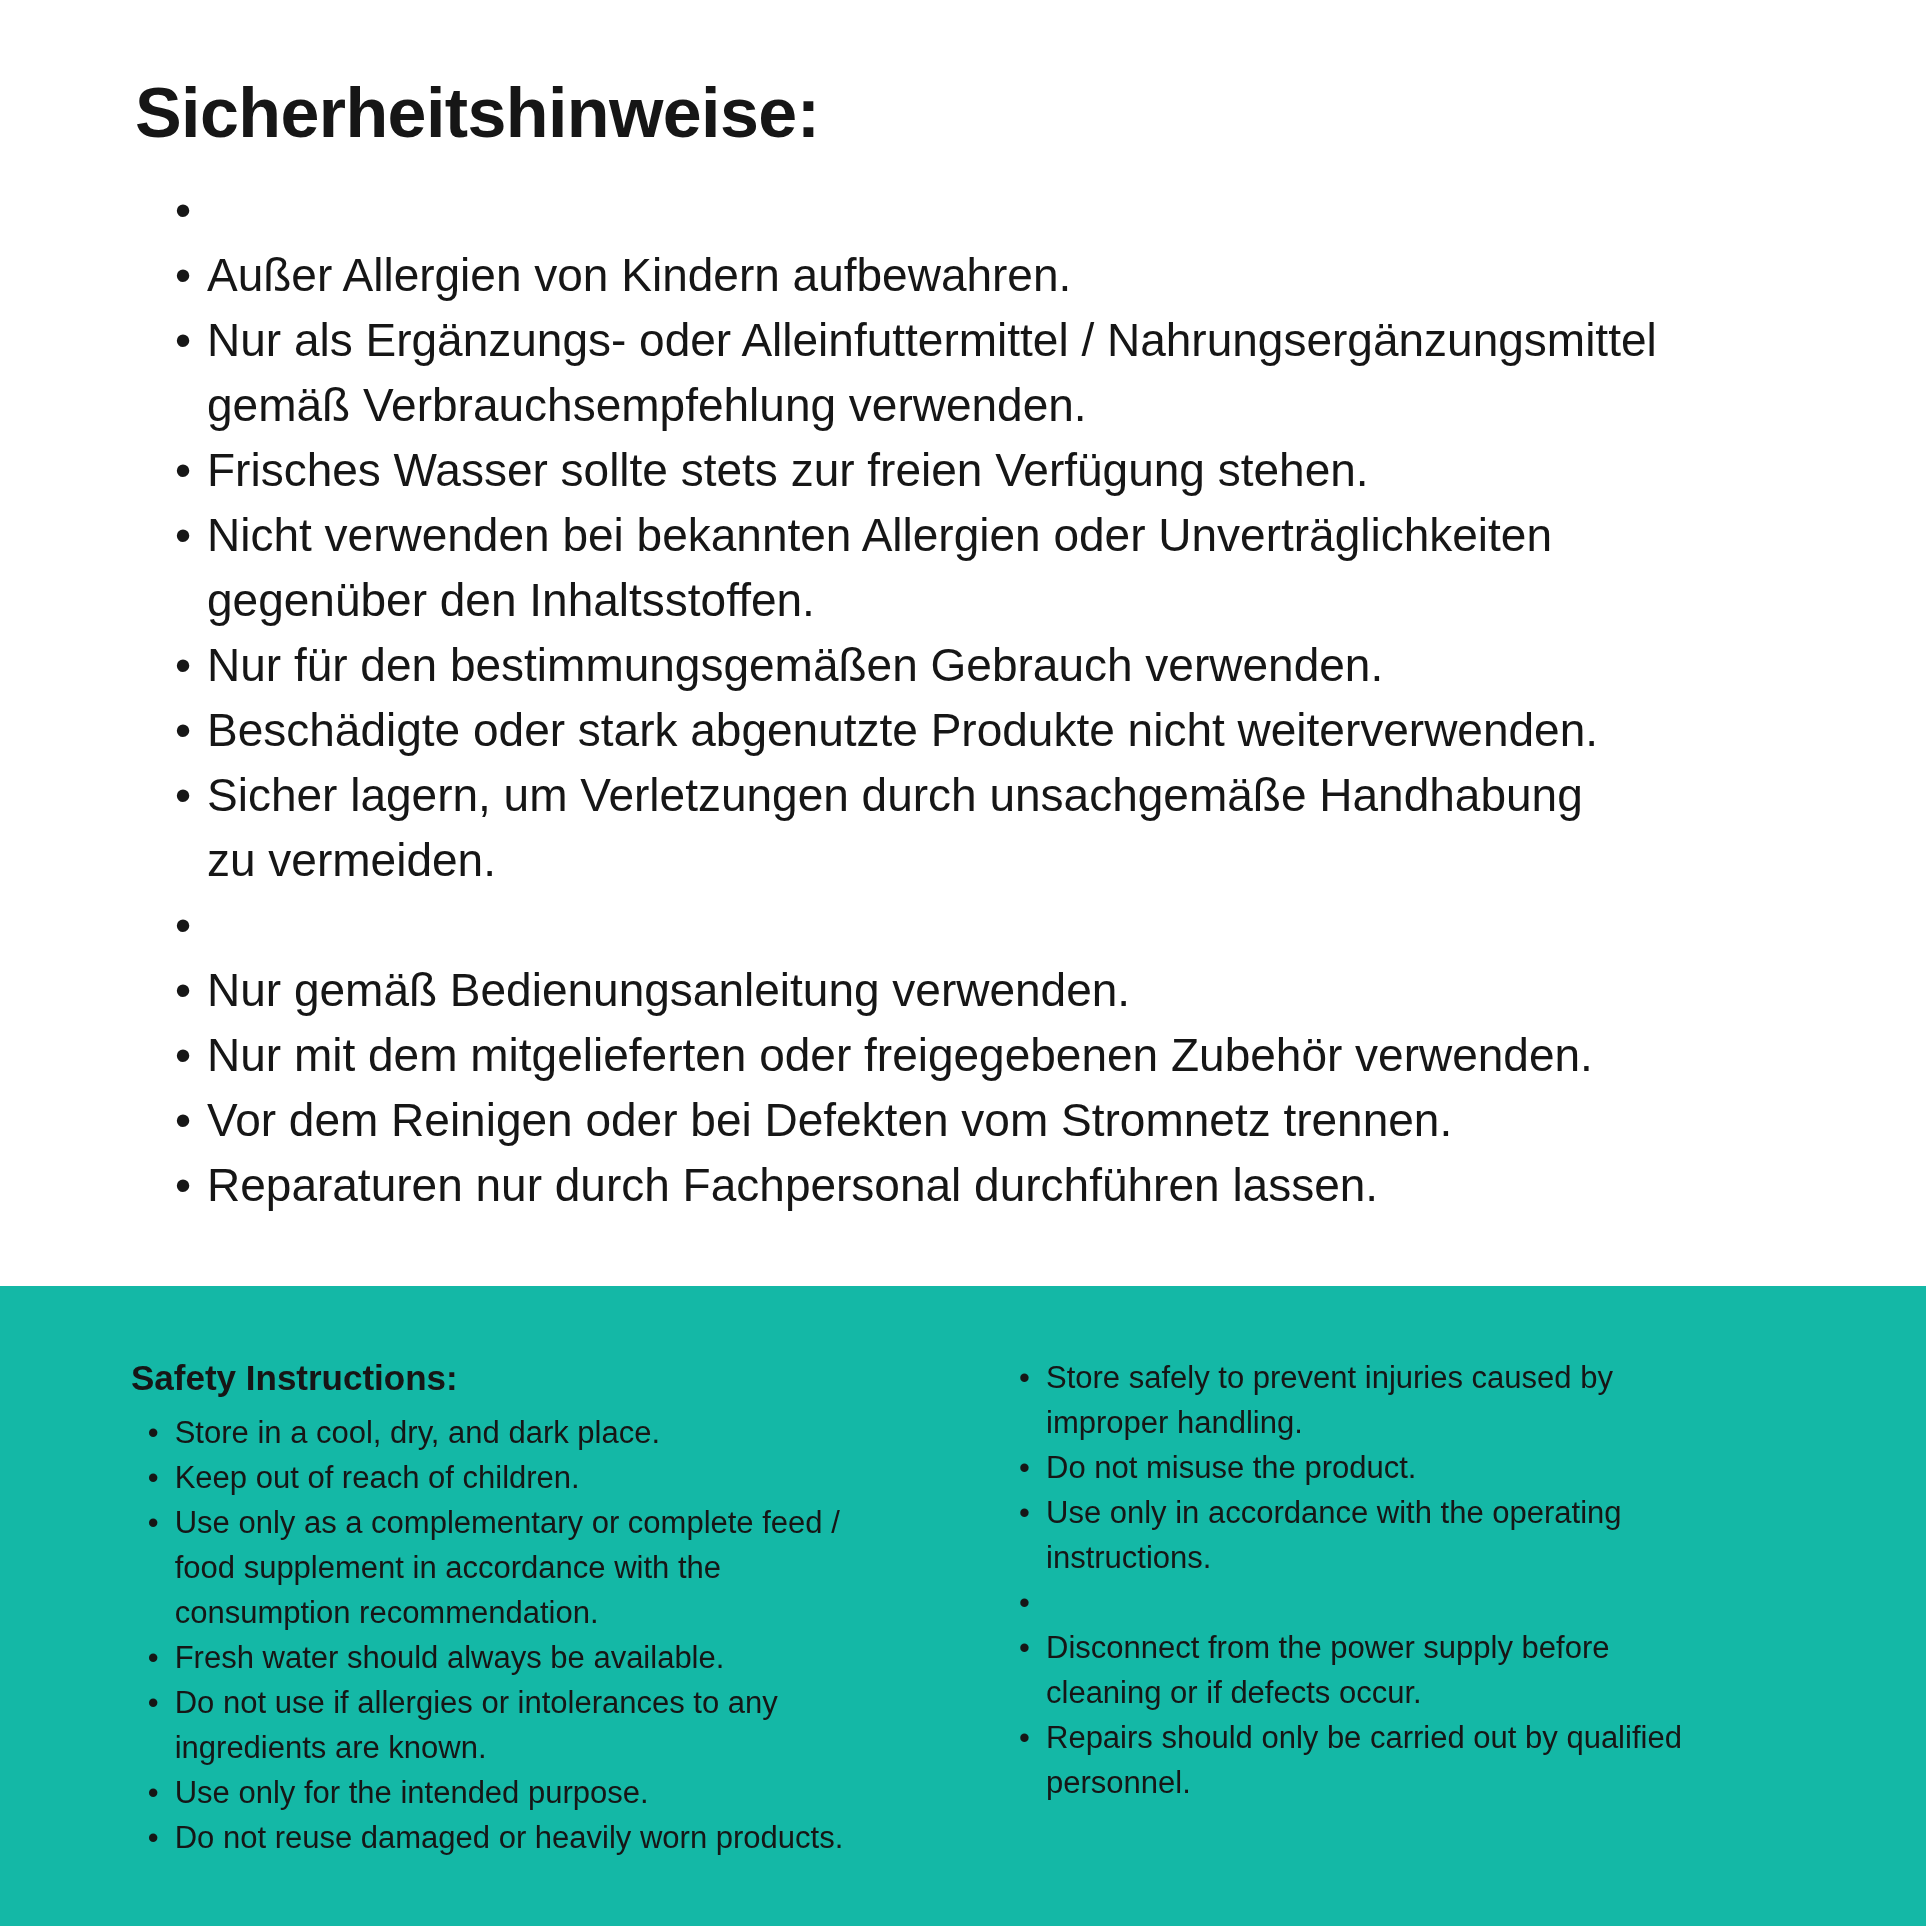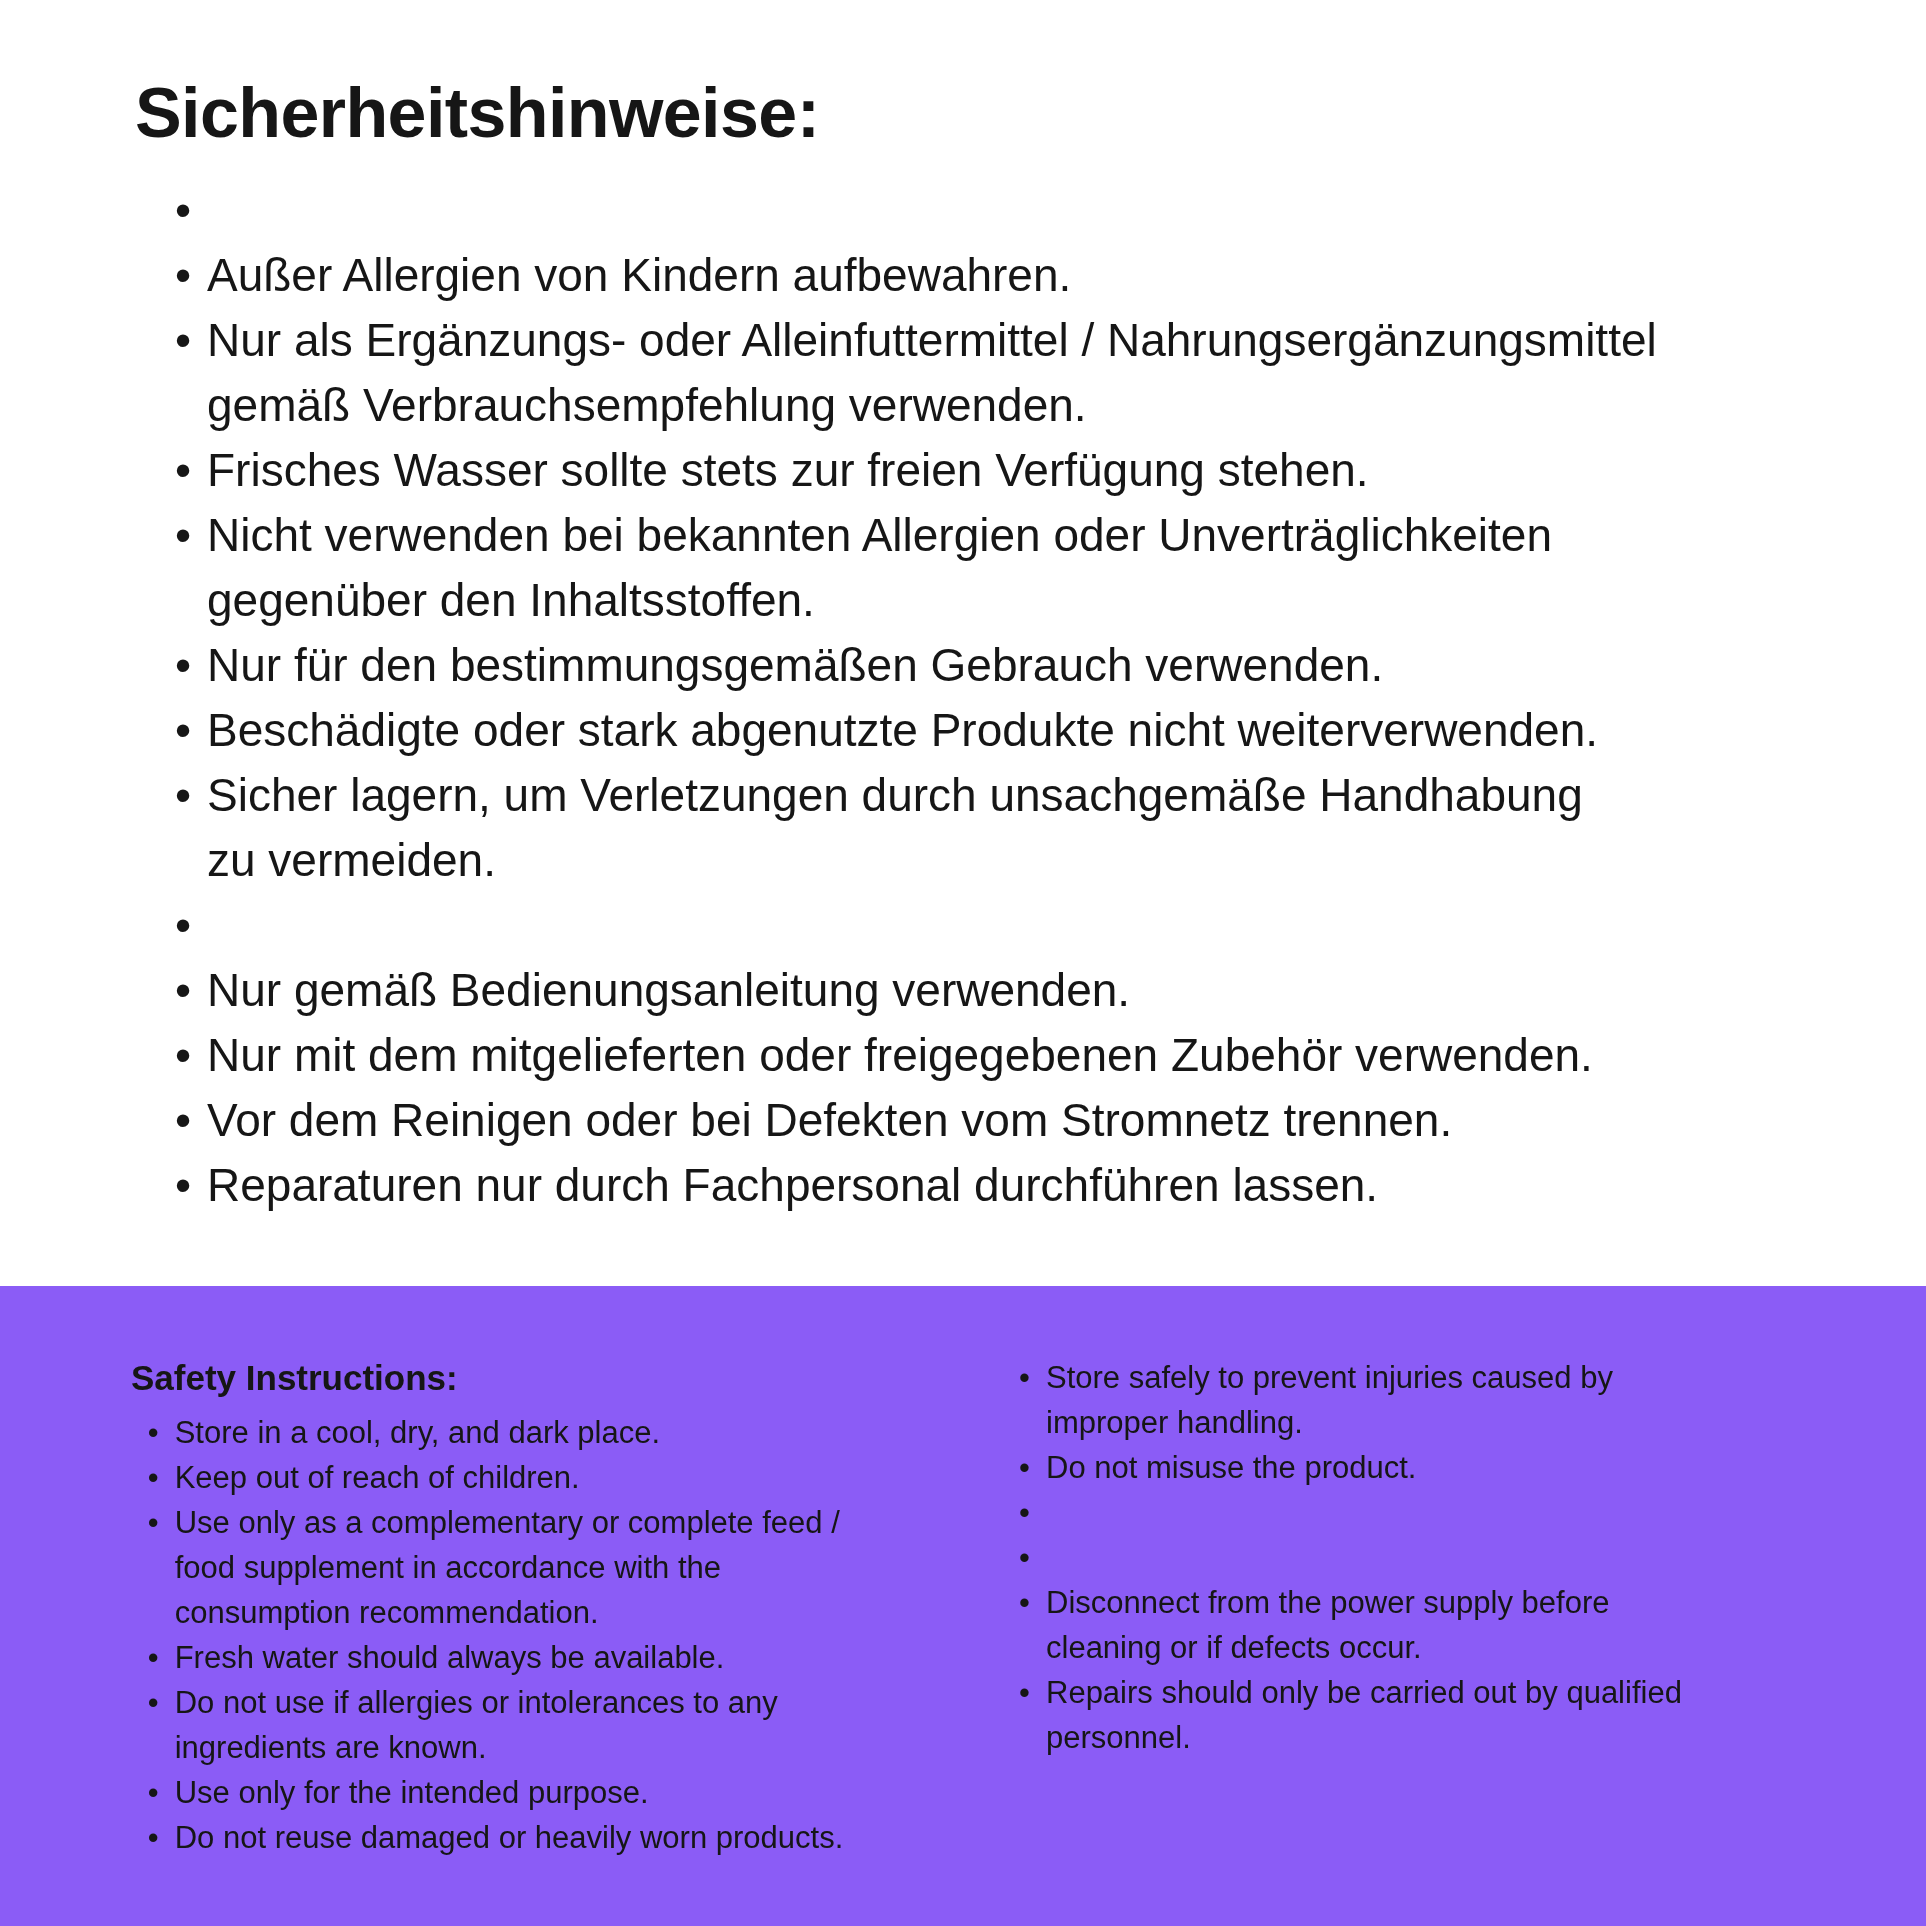--- a/index.html
+++ b/index.html
@@ -50,21 +50,21 @@
     white-space: pre-line;
   }
 
   
   .panel {
     position: absolute;
     left: 0;
     top: 1286px;
     width: 1926px;
     height: 640px;
-    background: #8b5cf6;
+    background: #14b8a6;
     box-sizing: border-box;
     padding: 69px 39px 0 131px;
     display: flex;
   }
   .col-left {
     flex: 0 0 888px;
     width: 888px;
     box-sizing: border-box;
   }
   .col-right {
@@ -200,20 +200,22 @@
             <span class="dot">•</span>
             <span class="txt">Store safely to prevent injuries caused by
 improper handling.</span>
           </li>
         <li>
             <span class="dot">•</span>
             <span class="txt">Do not misuse the product.</span>
           </li>
         <li>
             <span class="dot">•</span>
+            <span class="txt">Use only in accordance with the operating
+instructions.</span>
           </li>
         <li>
             <span class="dot">•</span>
           </li>
         <li>
             <span class="dot">•</span>
             <span class="txt">Disconnect from the power supply before
 cleaning or if defects occur.</span>
           </li>
         <li>

